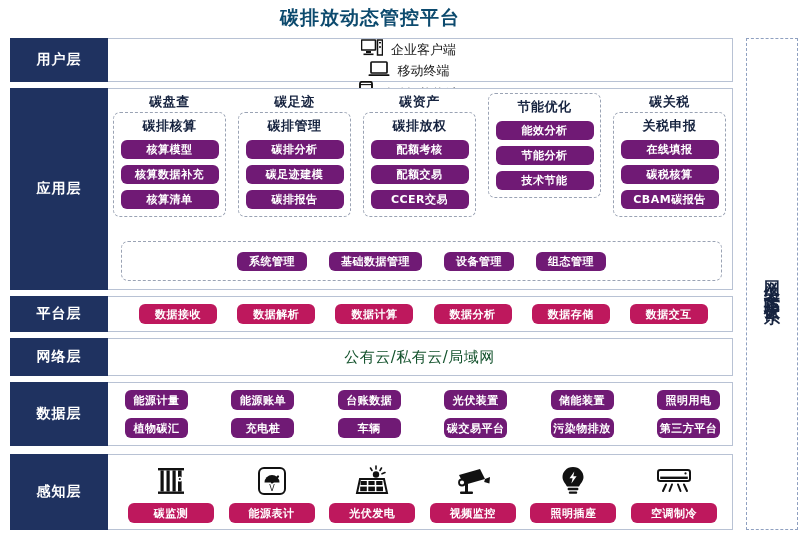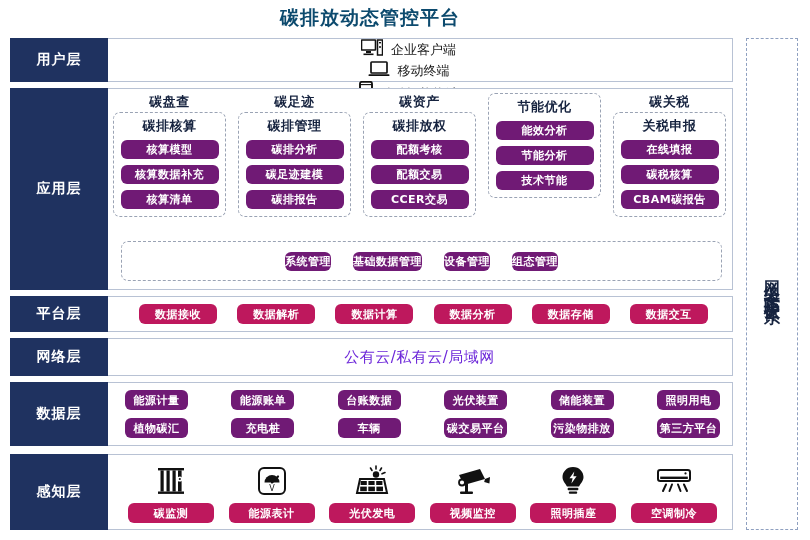--- a/index.html
+++ b/index.html
@@ -98,31 +98,31 @@
   }
   .group-box .pill { width: 98px; }
 
   .app-common {
     position: absolute; left: 14px; right: 10px; bottom: 8px;
     border: 1px dashed #9aa3b4;
     border-radius: 7px;
     height: 40px;
     display: flex; align-items: center; justify-content: center; gap: 22px;
   }
-  .app-common .pill { padding: 0 0; }
+  .app-common .pill { padding: 0 12px; }
 
   
   #row-plat { top: 296px; height: 36px; }
   #row-plat .row-body { justify-content: space-around; padding: 0 14px 0 22px; }
   #row-plat .pill { width: 78px; height: 20px; }
 
   
   #row-net { top: 338px; height: 38px; }
   #row-net .row-body { justify-content: center; }
-  .net-text { font-size: 15px; color: #6d28d9; letter-spacing: 0.5px; }
+  .net-text { font-size: 15px; color: #14532d; letter-spacing: 0.5px; }
 
   
   #row-data { top: 382px; height: 64px; }
   #row-data .row-body { display: block; padding: 0 8px; }
   .data-grid {
     position: absolute; top: 7px; left: 18px; right: 12px;
     display: flex; flex-direction: column; gap: 8px;
   }
   .data-line { display: flex; justify-content: space-between; }
   .data-line .pill { width: 63px; height: 20px; }

